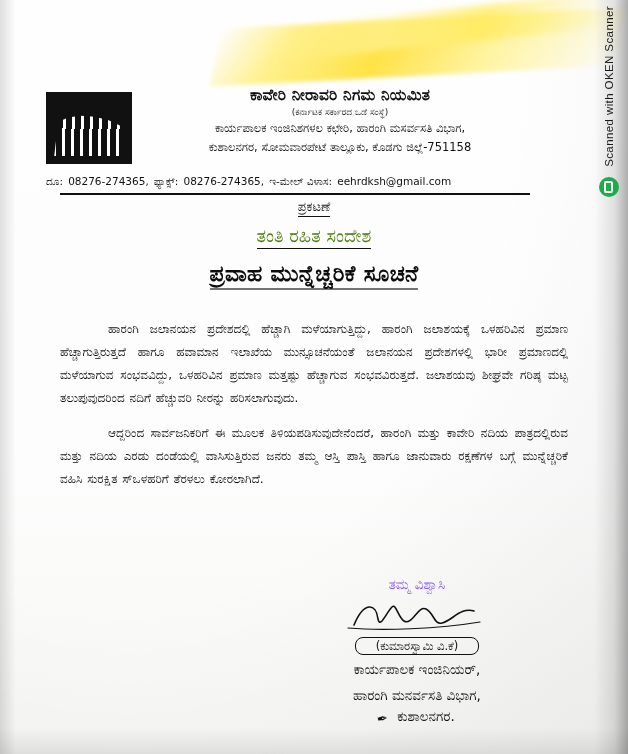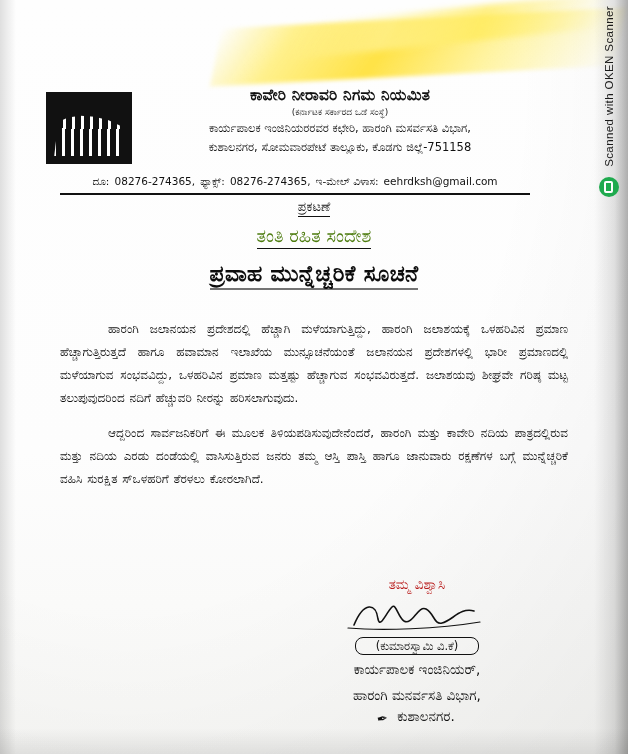--- a/index.html
+++ b/index.html
@@ -171,21 +171,21 @@
     margin-top: 2px;
   }
   .lh-line {
     font-size: 11.5px;
     color: #111;
     margin-top: 3px;
     line-height: 1.35;
   }
   .contact-wrap {
     margin-top: 6px;
-    text-align: center;
+    text-align: left;
   }
   .contact {
     font-size: 10.5px;
     color: #111;
     display: inline-block;
     padding-bottom: 2px;
   }
   .rule {
     margin: 3px auto 0 auto;
     width: 470px;
@@ -247,21 +247,21 @@
   
   .sign-block {
     position: absolute;
     top: 576px;
     right: 96px;
     width: 230px;
     text-align: center;
   }
   .sig-yours {
     font-size: 13.5px;
-    color: #b91c1c;
+    color: #8b5cf6;
   }
   .sig-scribble {
     height: 40px;
     position: relative;
     margin-top: 2px;
   }
   .sig-scribble svg { display: block; margin: 0 auto; }
   .sig-name {
     font-size: 11.5px;
     color: #111;
@@ -319,21 +319,21 @@
 
   <div class="letterhead">
     <div class="lh-row">
       <div class="emblem">
         <div class="dam"></div>
         <div class="base"></div>
       </div>
       <div class="lh-text">
         <div class="lh-title">ಕಾವೇರಿ ನೀರಾವರಿ ನಿಗಮ ನಿಯಮಿತ</div>
         <div class="lh-sub1">(ಕರ್ನಾಟಕ ಸರ್ಕಾರದ ಒಡೆ ಸಂಸ್ಥೆ)</div>
-        <div class="lh-line">ಕಾರ್ಯಪಾಲಕ ಇಂಜಿನಿಯರರವರ ಕಛೇರಿ, ಹಾರಂಗಿ ಮಸರ್ವಸತಿ ವಿಭಾಗ,</div>
+        <div class="lh-line">ಕಾರ್ಯಪಾಲಕ ಇಂಜಿನಿಶಗಳಲ ಕಛೇರಿ, ಹಾರಂಗಿ ಮಸರ್ವಸತಿ ವಿಭಾಗ,</div>
         <div class="lh-line">ಕುಶಾಲನಗರ, ಸೋಮವಾರಪೇಟೆ ತಾಲ್ಲೂಕು, ಕೊಡಗು ಜಿಲ್ಲೆ-751158</div>
       </div>
     </div>
     <div class="contact-wrap">
       <span class="contact">ದೂ:</span>
       <span class="contact">08276-274365,</span>
       <span class="contact">ಫ್ಯಾಕ್ಸ್:</span>
       <span class="contact">08276-274365,</span>
       <span class="contact">ಇ-ಮೇಲ್ ವಿಳಾಸ:</span>
       <span class="contact mail">eehrdksh@gmail.com</span>

